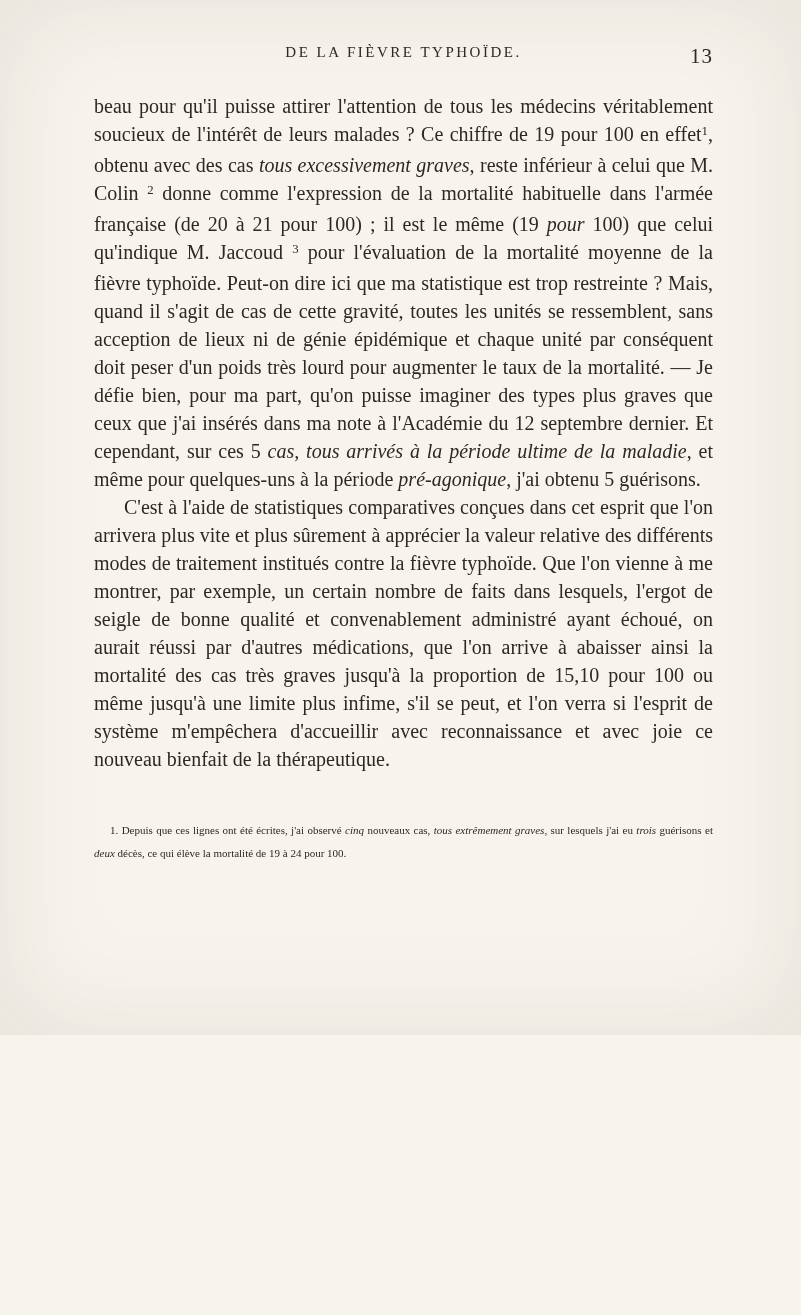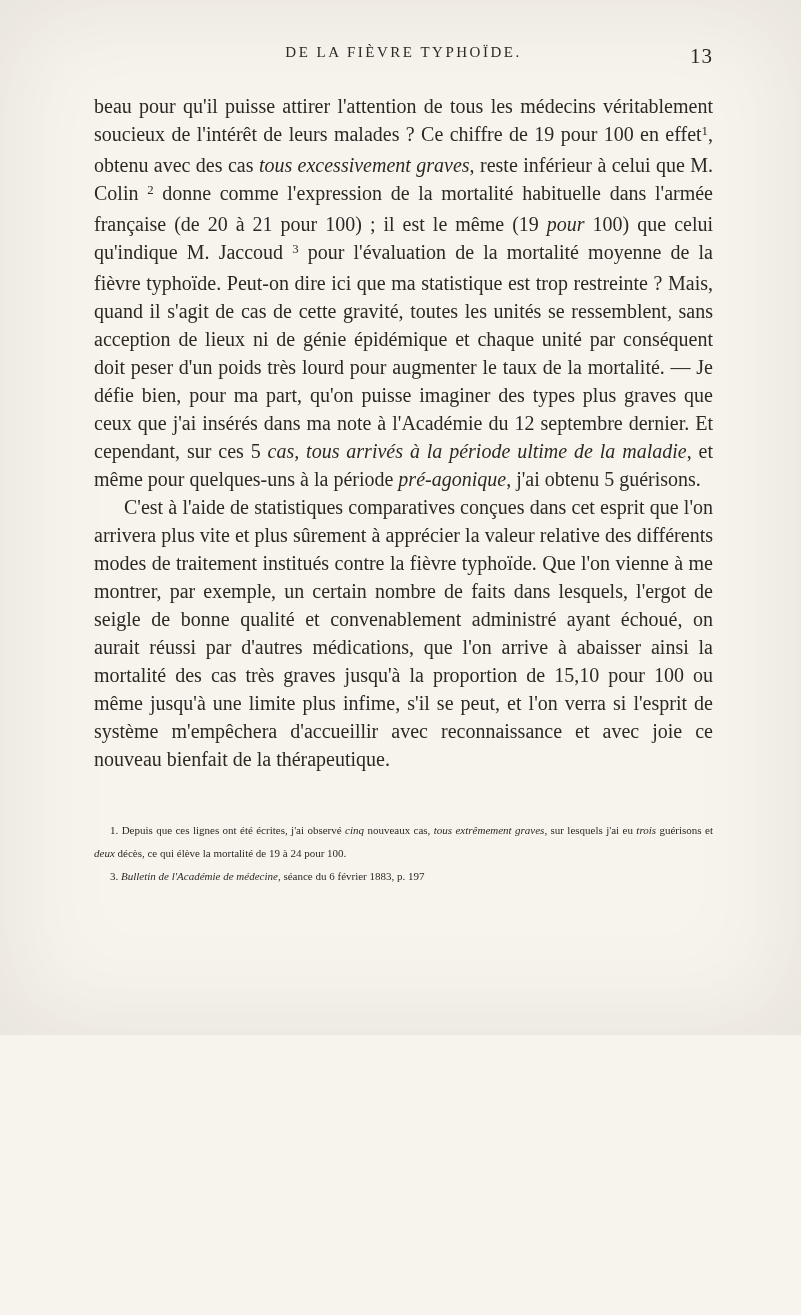--- a/index.html
+++ b/index.html
@@ -82,15 +82,14 @@
     <span class="page-number">13</span>
   </div>
 
   <div class="body-text" id="body-text">
       <p><span>beau pour qu'il puisse attirer l'attention de tous les médecins véritablement soucieux de l'intérêt de leurs malades ? Ce chiffre de 19 pour 100 en effet</span><span class="sup">1</span><span>, obtenu avec des cas </span><span class="it">tous excessivement graves</span><span>, reste inférieur à celui que M. Colin </span><span class="sup">2</span><span> donne comme l'expression de la mortalité habituelle dans l'armée française (de 20 à 21 pour 100) ; il est le même (19 </span><span class="it">pour</span><span> 100) que celui qu'indique M. Jaccoud </span><span class="sup">3</span><span> pour l'évaluation de la mortalité moyenne de la fièvre typhoïde. Peut-on dire ici que ma statistique est trop restreinte ? Mais, quand il s'agit de cas de cette gravité, toutes les unités se ressemblent, sans acception de lieux ni de génie épidémique et chaque unité par conséquent doit peser d'un poids très lourd pour augmenter le taux de la mortalité. — Je défie bien, pour ma part, qu'on puisse imaginer des types plus graves que ceux que j'ai insérés dans ma note à l'Académie du 12 septembre dernier. Et cependant, sur ces 5 </span><span class="it">cas, tous arrivés à la période ultime de la maladie</span><span>, et même pour quelques-uns à la période </span><span class="it">pré-agonique</span><span>, j'ai obtenu 5 guérisons.</span></p>
       <p class="indent"><span>C'est à l'aide de statistiques comparatives conçues dans cet esprit que l'on arrivera plus vite et plus sûrement à apprécier la valeur relative des différents modes de traitement institués contre la fièvre typhoïde. Que l'on vienne à me montrer, par exemple, un certain nombre de faits dans lesquels, l'ergot de seigle de bonne qualité et convenablement administré ayant échoué, on aurait réussi par d'autres médications, que l'on arrive à abaisser ainsi la mortalité des cas très graves jusqu'à la proportion de 15,10 pour 100 ou même jusqu'à une limite plus infime, s'il se peut, et l'on verra si l'esprit de système m'empêchera d'accueillir avec reconnaissance et avec joie ce nouveau bienfait de la thérapeutique.</span></p>
     </div>
 
   <div class="footnotes" id="footnotes">
       <p><span>1. Depuis que ces lignes ont été écrites, j'ai observé </span><span class="it">cinq</span><span> nouveaux cas, </span><span class="it">tous extrêmement graves</span><span>, sur lesquels j'ai eu </span><span class="it">trois</span><span> guérisons et </span><span class="it">deux</span><span> décès, ce qui élève la mortalité de 19 à 24 pour 100.</span></p>
-      <p><span>3. </span><span class="it">Bulletin de l'Académie de médecine</span><span>, séance du 6 février 1883, p. 197</span></p>
     </div>
 </div>
 
 </body></html>

